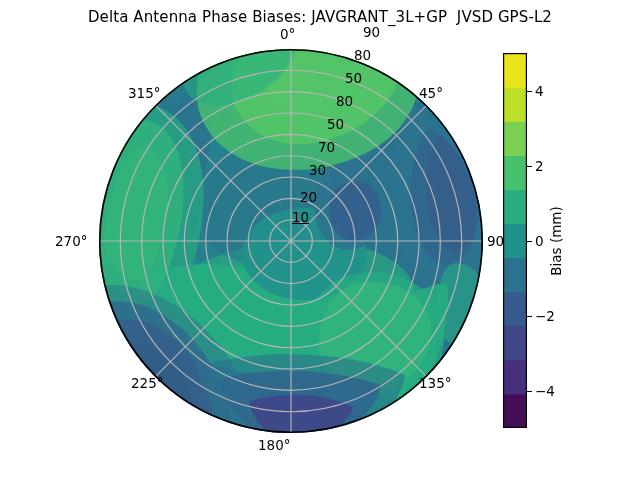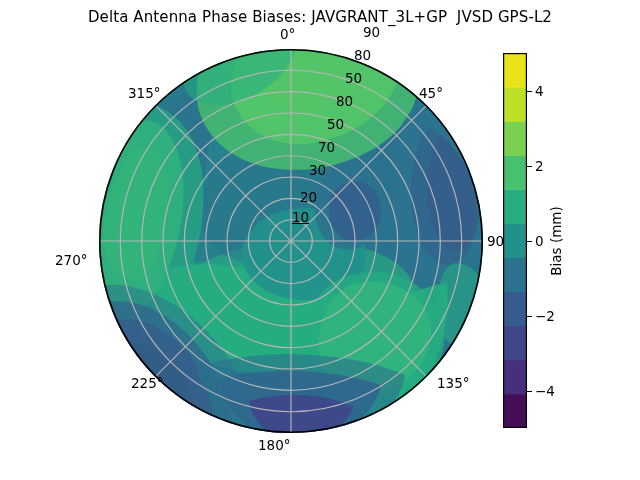--- a/index.html
+++ b/index.html
@@ -156,24 +156,24 @@
     <div class="r-label" style="left:228px;top:67px;">50</div>
     <div class="r-label" style="left:237px;top:44px;">80</div>
     <div class="r-label" style="left:246px;top:21px;">50</div>
     <div class="r-label" style="left:255px;top:-2px;text-align:center;">80</div>
     <div class="r-label" style="left:264px;top:-25px;">90</div>
   </div>
 
   <div class="theta-label" style="left:280px;top:26px;">0°</div>
   <div class="theta-label" style="left:419px;top:85px;">45°</div>
   <div class="theta-label" style="left:487px;top:233px;">90°</div>
-  <div class="theta-label" style="left:419px;top:375px;margin-left:18px;">135°</div>
+  <div class="theta-label" style="left:419px;top:375px;">135°</div>
   <div class="theta-label" style="left:258px;top:437px;">180°</div>
   <div class="theta-label" style="left:131px;top:375px;">225°</div>
-  <div class="theta-label" style="left:55px;top:233px;margin-top:19px;">270°</div>
+  <div class="theta-label" style="left:55px;top:233px;">270°</div>
   <div class="theta-label" style="left:128px;top:85px;">315°</div>
 
   <div id="colorbar-wrap">
     <svg id="colorbar-svg" viewBox="0 0 24 375" preserveAspectRatio="none">
       <g id="cbar-bands">
           <rect x="0" y="340.91" width="24" height="34.59" fill="#440f56"></rect>
           <rect x="0" y="306.82" width="24" height="34.59" fill="#472f7d"></rect>
           <rect x="0" y="272.73" width="24" height="34.59" fill="#404688"></rect>
           <rect x="0" y="238.64" width="24" height="34.59" fill="#365c8d"></rect>
           <rect x="0" y="204.55" width="24" height="34.59" fill="#2b728e"></rect>

